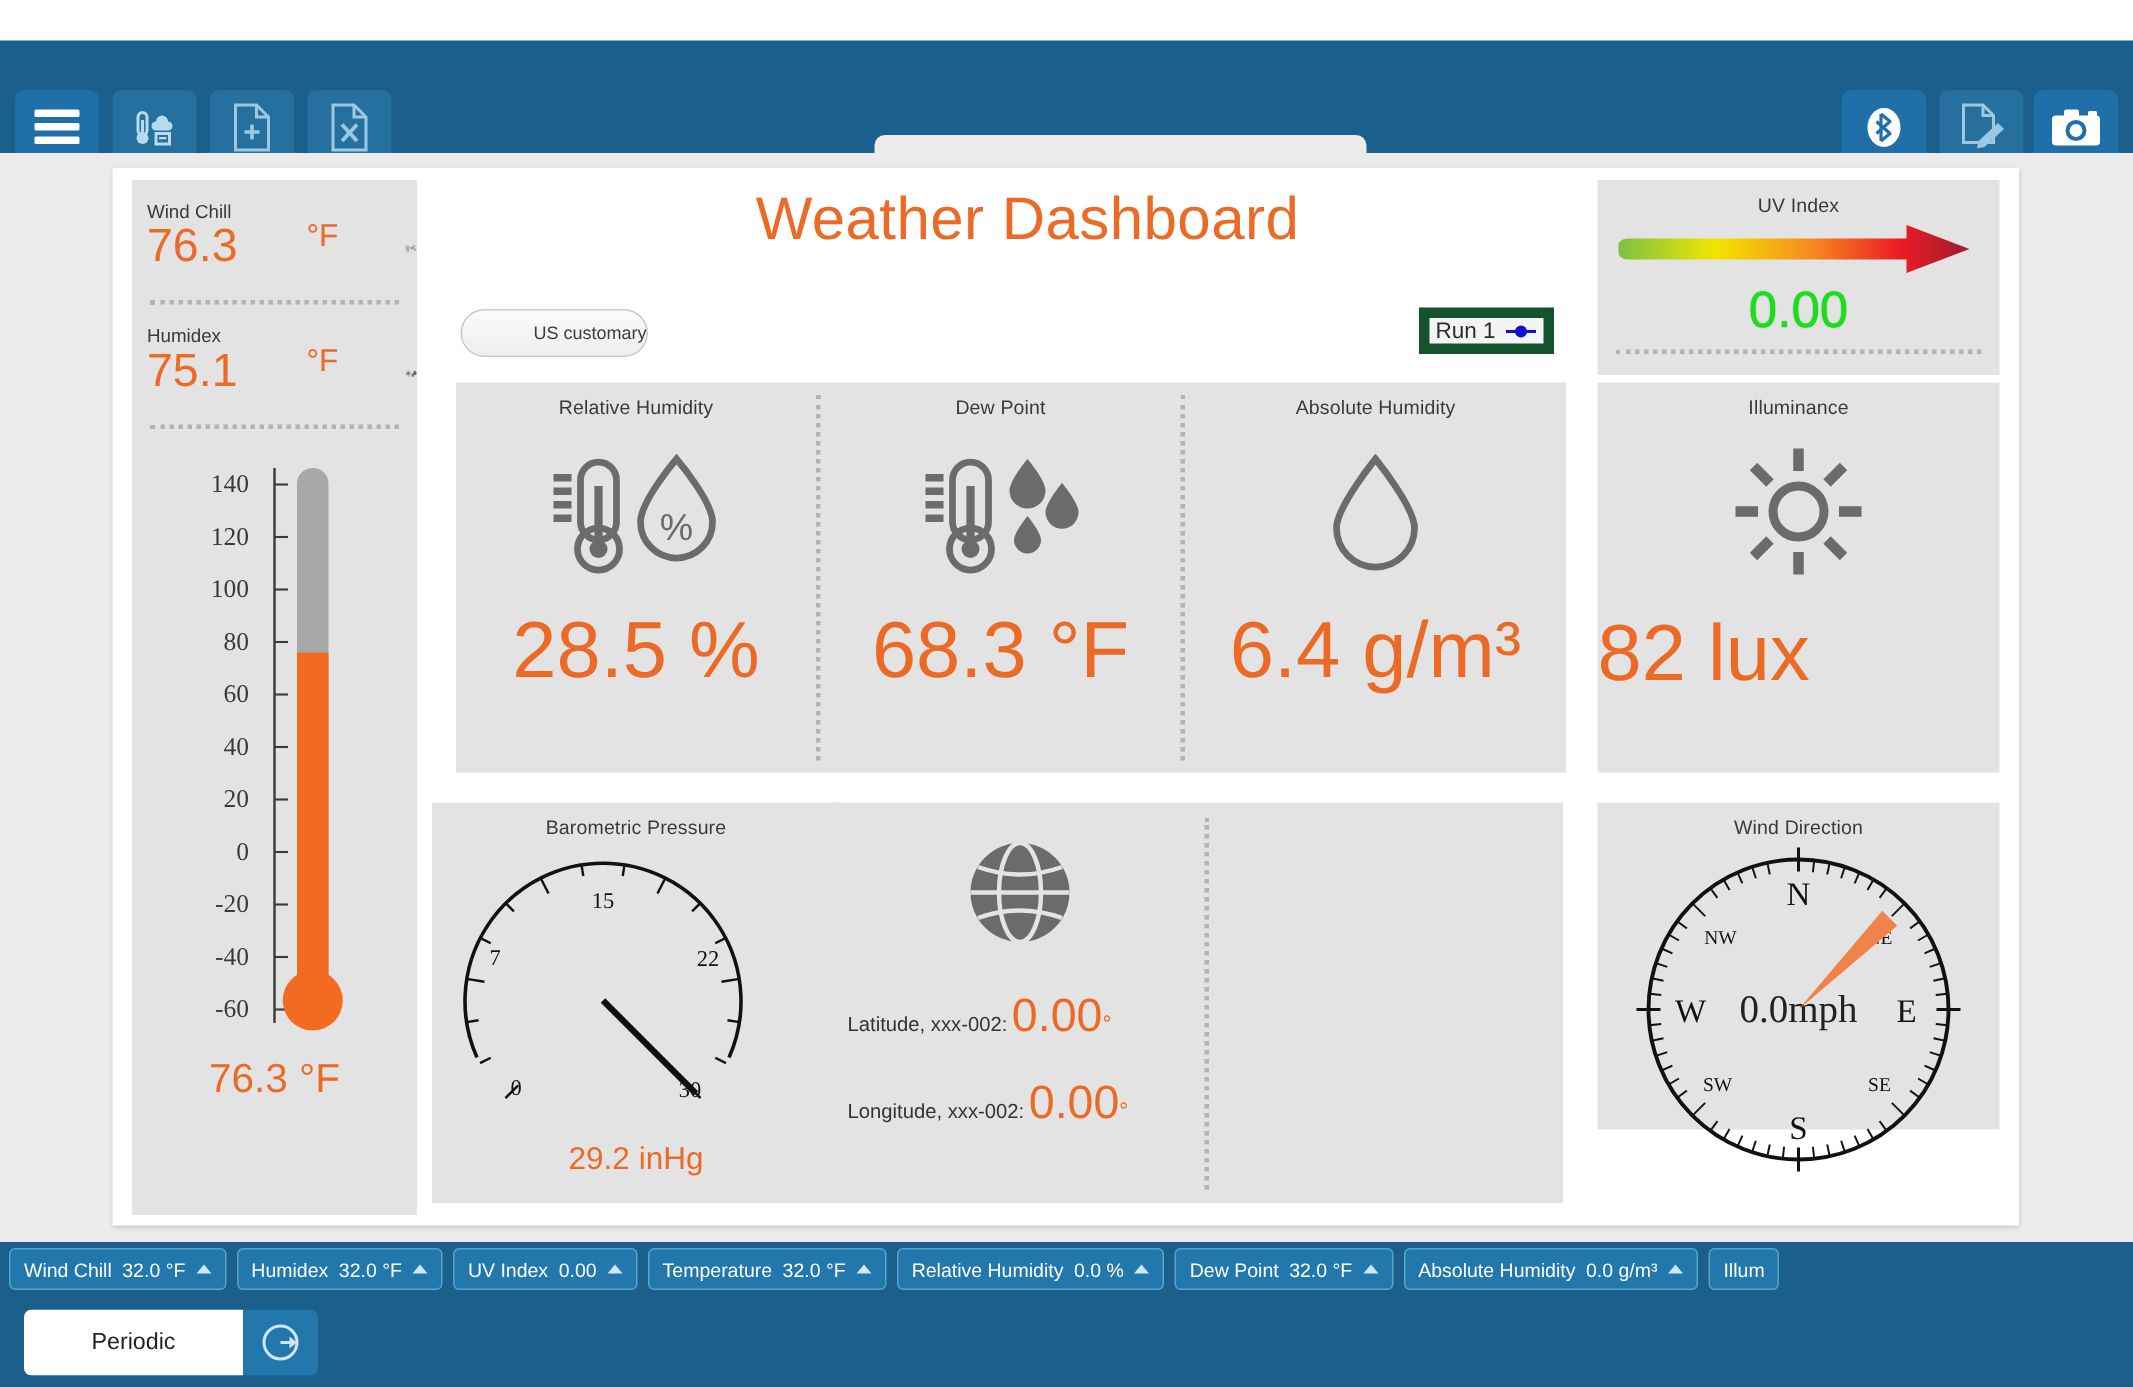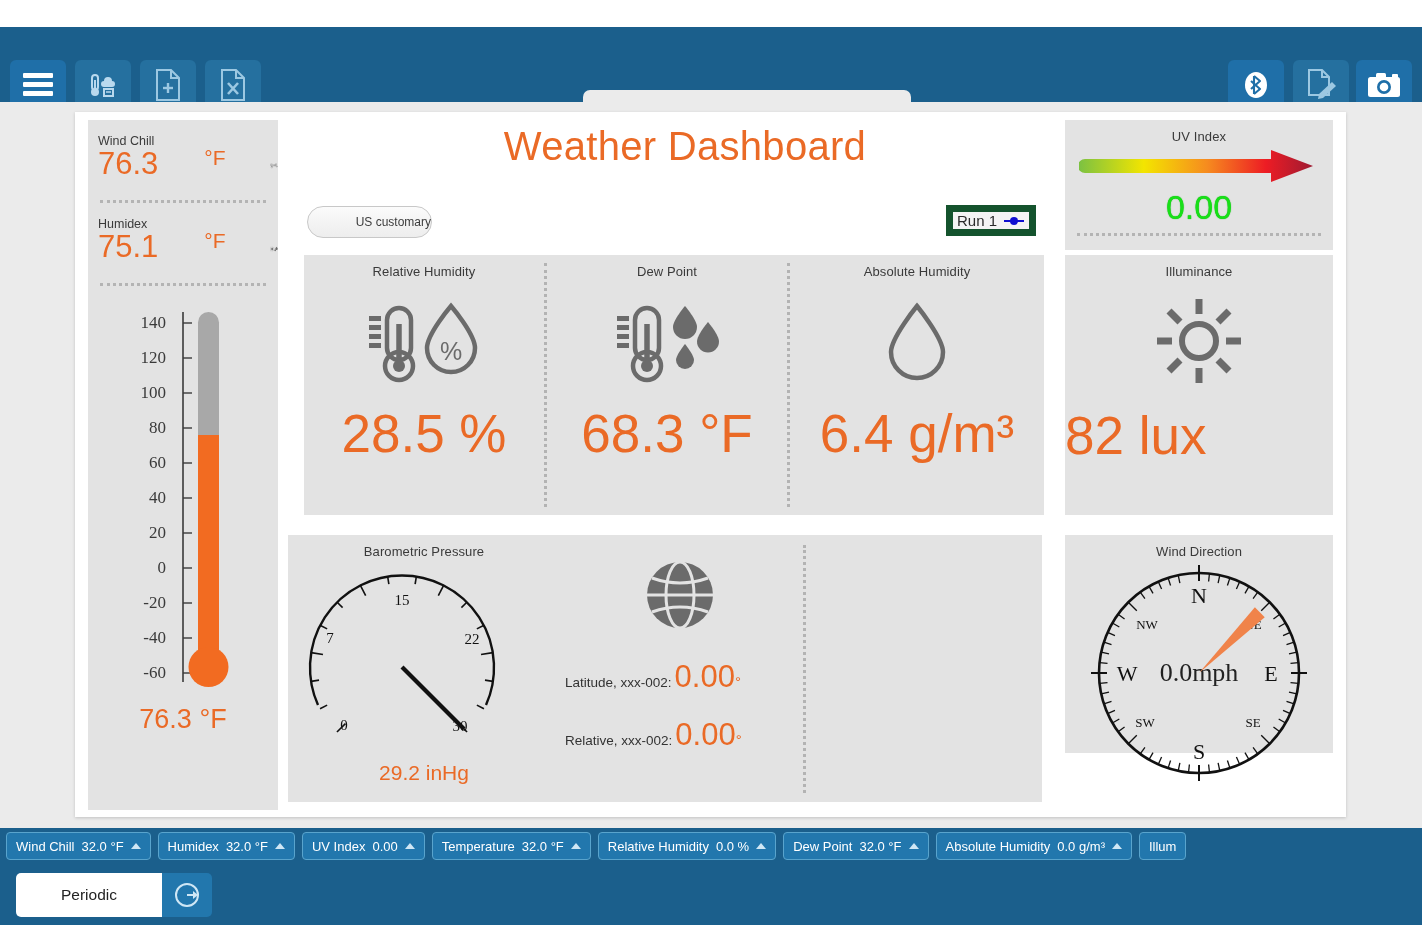--- a/index.html
+++ b/index.html
@@ -441,21 +441,21 @@
               <path d="M10 55 Q38 45 66 55"></path>
             </g>
           </svg>
         </div>
         <div class="gps-line" style="margin-top:26px">
           <span class="gps-lbl">Latitude, xxx-002:</span>
           <span class="gps-num">0.00</span>
           <span class="gps-deg">°</span>
         </div>
         <div class="gps-line" style="margin-top:22px">
-          <span class="gps-lbl">Relative, xxx-002:</span>
+          <span class="gps-lbl">Longitude, xxx-002:</span>
           <span class="gps-num">0.00</span>
           <span class="gps-deg">°</span>
         </div>
       </div>
       <div class="vdots" style="left:246px;top:10px;height:248px"></div>
     </div>
 
     <div class="panel" id="uv">
       <div class="panel-title">UV Index</div>
       <div style="display:flex;justify-content:center;margin-top:4px">

